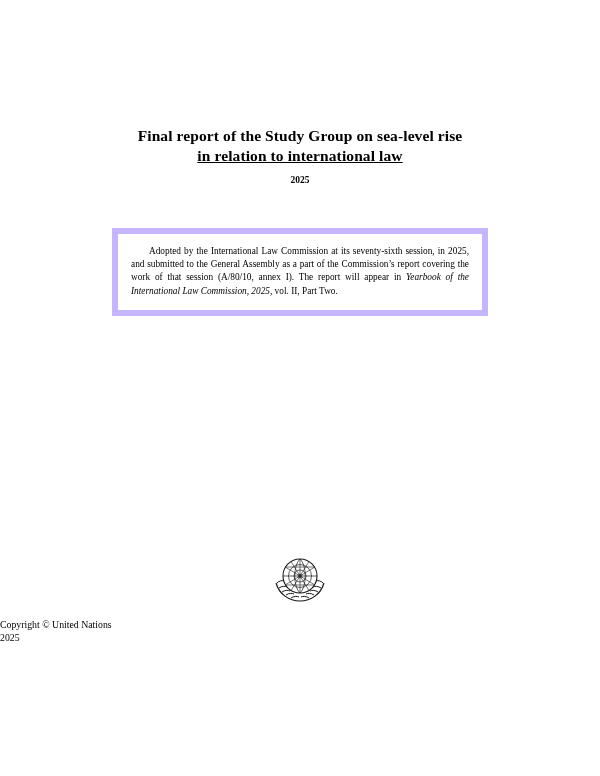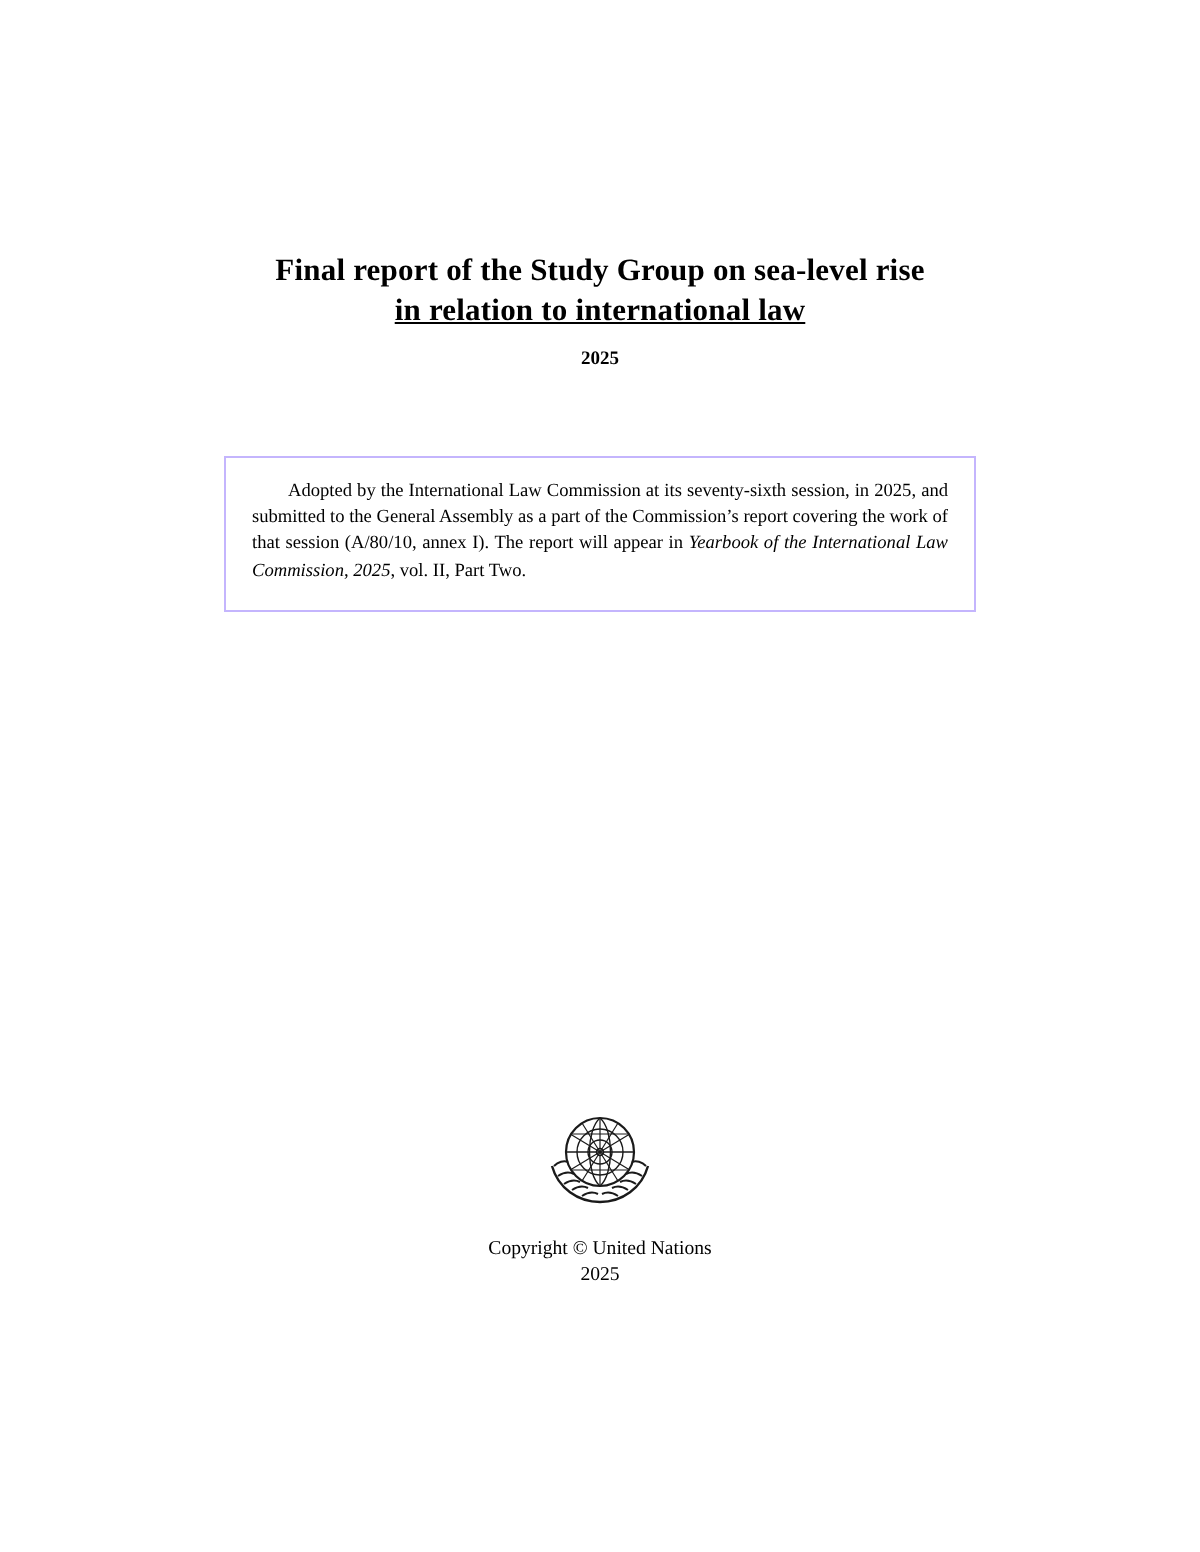--- a/index.html
+++ b/index.html
@@ -44,21 +44,21 @@
     font-size: 9.5px;
     font-weight: bold;
     margin-top: 9px;
   }
   .notice-box {
     position: absolute;
     top: 228px;
     left: 112px;
     width: 376px;
     box-sizing: border-box;
-    border: 1px solid #c4b5fd;
+    border: 6px solid #c4b5fd;
     padding: 11px 13px 12px 13px;
   }
   .notice-text {
     font-size: 9.3px;
     line-height: 1.42;
     text-align: justify;
     text-indent: 18px;
     margin: 0;
   }
   .notice-text .ital {
@@ -72,21 +72,20 @@
     text-align: center;
   }
   .emblem svg {
     display: inline-block;
   }
   .copyright {
     position: absolute;
     top: 618px;
     left: 0;
     width: 600px;
-    text-align: center;
     font-size: 9.8px;
     line-height: 1.35;
   }
   .copyright .cline {
     display: block;
   }
 </style>
 </head>
 <body>
 

